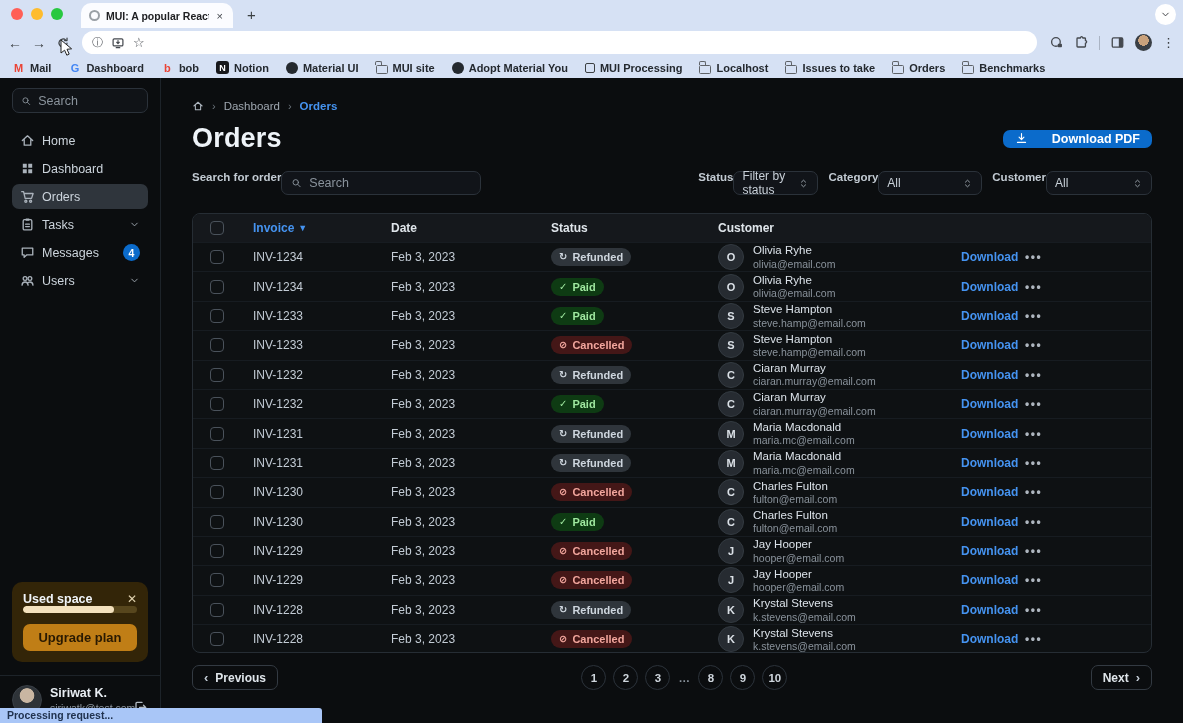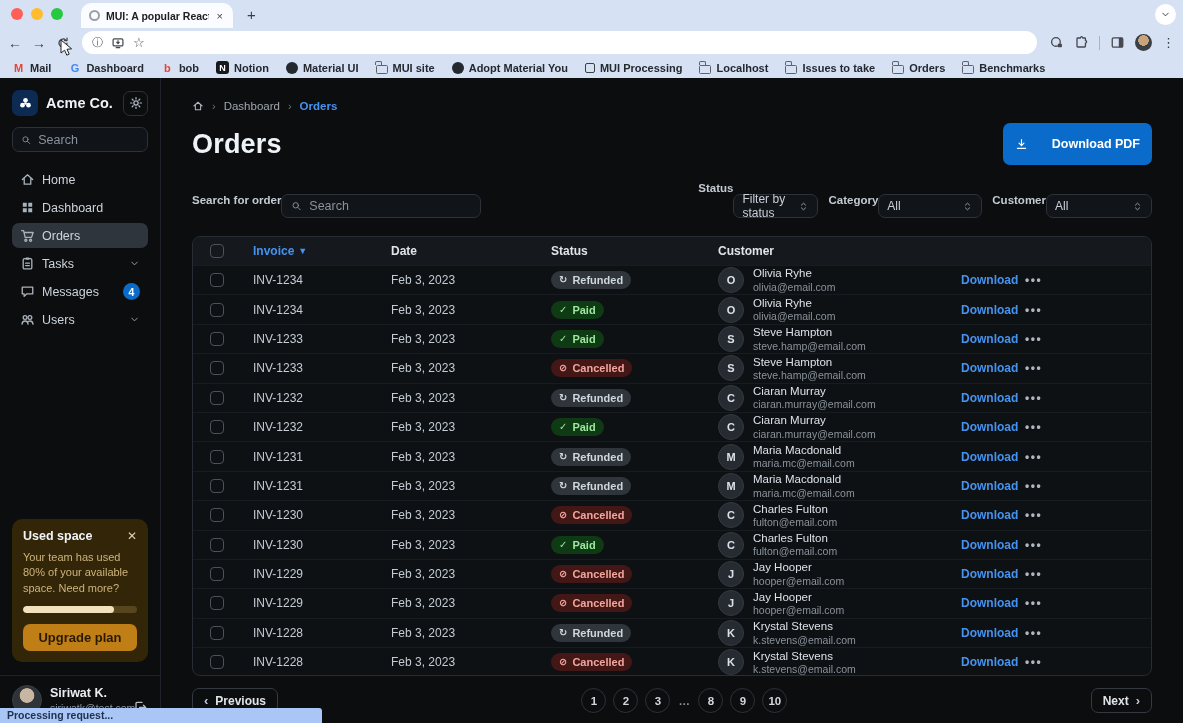--- a/index.html
+++ b/index.html
@@ -94,37 +94,37 @@
   .logout-btn svg { width:15px; height:15px; }
 
   
   .main { flex:1; padding:22px 31px 0; display:flex; flex-direction:column; min-width:0; }
   .breadcrumb { display:flex; align-items:center; gap:8px; font-size:11.5px; color:#9fa7b0; }
   .crumb-home { color:#aeb6bf; } .crumb-home svg { width:12px; height:12px; }
   .crumb-sep { font-size:11px; color:#6c757d; }
   .crumb-current { color:#4593f0; font-weight:600; }
   .title-row { display:flex; align-items:center; margin-top:11px; }
   .page-title { font-size:27px; font-weight:700; color:#eef3f8; letter-spacing:.2px; }
-  .pdf-btn { margin-left:auto; height:42px; padding:0 12px; background:#0b6bcb; color:#fff; border:none;
+  .pdf-btn { margin-left:auto; height:18px; padding:0 12px; background:#0b6bcb; color:#fff; border:none;
              border-radius:7px; font-size:12.5px; font-weight:700; display:flex; align-items:center; gap:24px;
              font-family:inherit; }
   .pdf-btn svg { width:13px; height:13px; }
   .filters { display:flex; gap:10px; margin-top:17px; align-items:flex-end; }
   .field { display:flex; flex-direction:row; }
   .field-label { font-size:11.5px; font-weight:700; color:#c2cad2; margin-bottom:6px; }
   .search-field { flex:1; }
   .big-search { display:flex; align-items:center; gap:7px; height:24px; border:1px solid #2b323a; border-radius:7px;
                 background:#111419; padding:0 9px; color:#8a939c; }
   .big-search input { border:none; outline:none; background:transparent; color:#c4ccd4; font-size:12.5px; width:100%;
                       font-family:inherit; }
   .big-search input::placeholder { color:#8a939c; }
   .select { height:24px; display:flex; align-items:center; justify-content:space-between; gap:6px; padding:0 8px;
             border:1px solid #2b323a; border-radius:7px; background:#111419; font-size:12px; color:#c8d0d8; }
   .select .ud { color:#9aa2ab; } .select .ud svg { width:11px; height:13px; }
-  .sel-status{width:85px;margin-top:12px;} .sel-category{width:104px;} .sel-customer{width:106px;}
+  .sel-status{width:85px;} .sel-category{width:104px;} .sel-customer{width:106px;}
 
   
   .table { margin-top:18px; border:1px solid #262d34; border-radius:8px; overflow:hidden; background:#0e1113; height:440px; }
   .trow { display:grid; grid-template-columns:48px 138px 160px 155px 267px 64px 40px 1fr;
           align-items:center; height:29.4px; border-top:1px solid #171c21; font-size:12px; color:#c3ccd5; }
   .trow.thead { height:28px; border-top:none; background:#15181c; font-weight:700; color:#dfe5ea; font-size:12px; }
   .cb-cell { display:flex; justify-content:center; }
   .checkbox { width:14px; height:14px; border:1px solid #4a525b; border-radius:4px; background:transparent; }
   .cell-pad { padding-left:12px; }
   .cust-pad { padding-left:24px; }
@@ -363,33 +363,20 @@
       <span class="bm">
         <span class="bmicon folder"></span>
         <span>Benchmarks</span>
       </span>
     </div>
 </div>
 
 <div class="app">
 
   <div class="sidebar">
-    <div class="sb-head">
-      <span class="logo">
-          <svg class="ic" width="15" height="15">
-            <use href="#i-flower"></use>
-          </svg>
-        </span>
-      <span class="company">Acme Co.</span>
-      <span class="theme-btn">
-          <svg class="ic" width="14" height="14">
-            <use href="#i-sun"></use>
-          </svg>
-        </span>
-    </div>
     <div class="sb-search">
       <svg class="ic" width="12" height="12">
           <use href="#i-search"></use>
         </svg>
       <input placeholder="Search" style="">
     </div>
     <div class="nav">
 
         <div class="nav-item">
           <span class="nav-ic">
@@ -461,21 +448,20 @@
             </svg>
           </span>
         </div>
       </div>
     <div class="sb-spacer"></div>
     <div class="usage-card">
       <div class="uc-head">
         <span class="uc-title">Used space</span>
         <span class="uc-close">✕</span>
       </div>
-      <div class="uc-body">Your team has used 80% of your available space. Need more?</div>
       <div class="uc-bar">
         <div class="uc-fill" style="width: 80%;"></div>
       </div>
       <button class="uc-btn">Upgrade plan</button>
     </div>
     <div class="sb-divider"></div>
     <div class="user-row">
       <span class="user-avatar"></span>
       <span class="user-meta">
         <div class="user-name">Siriwat K.</div>

